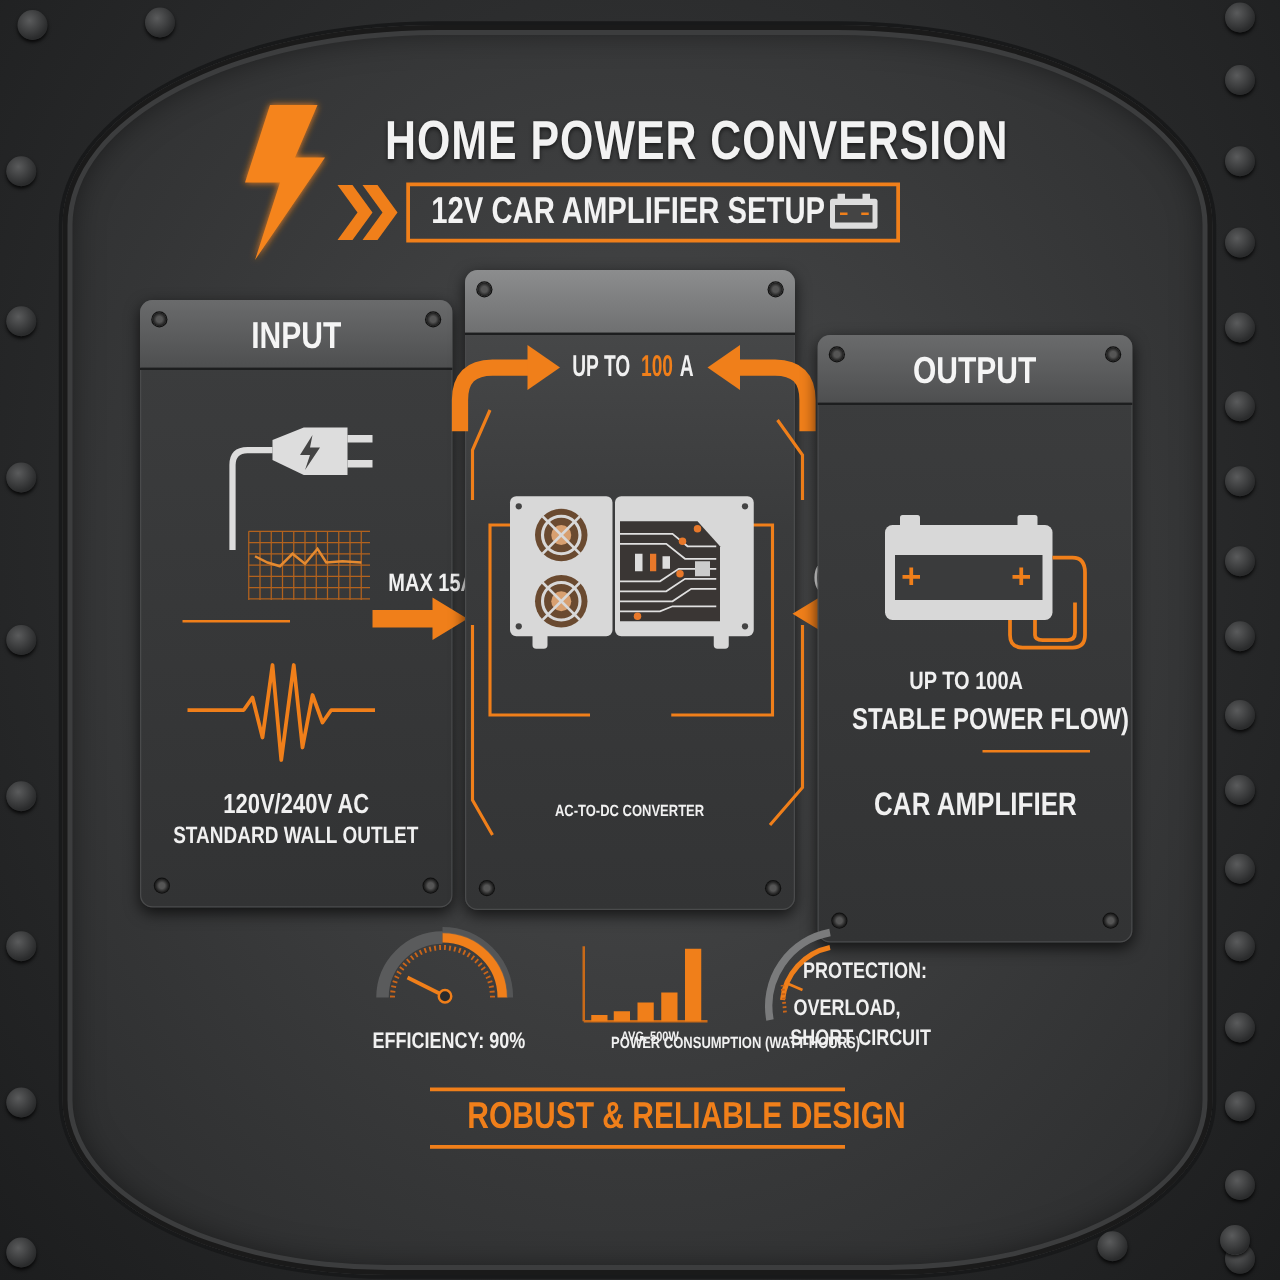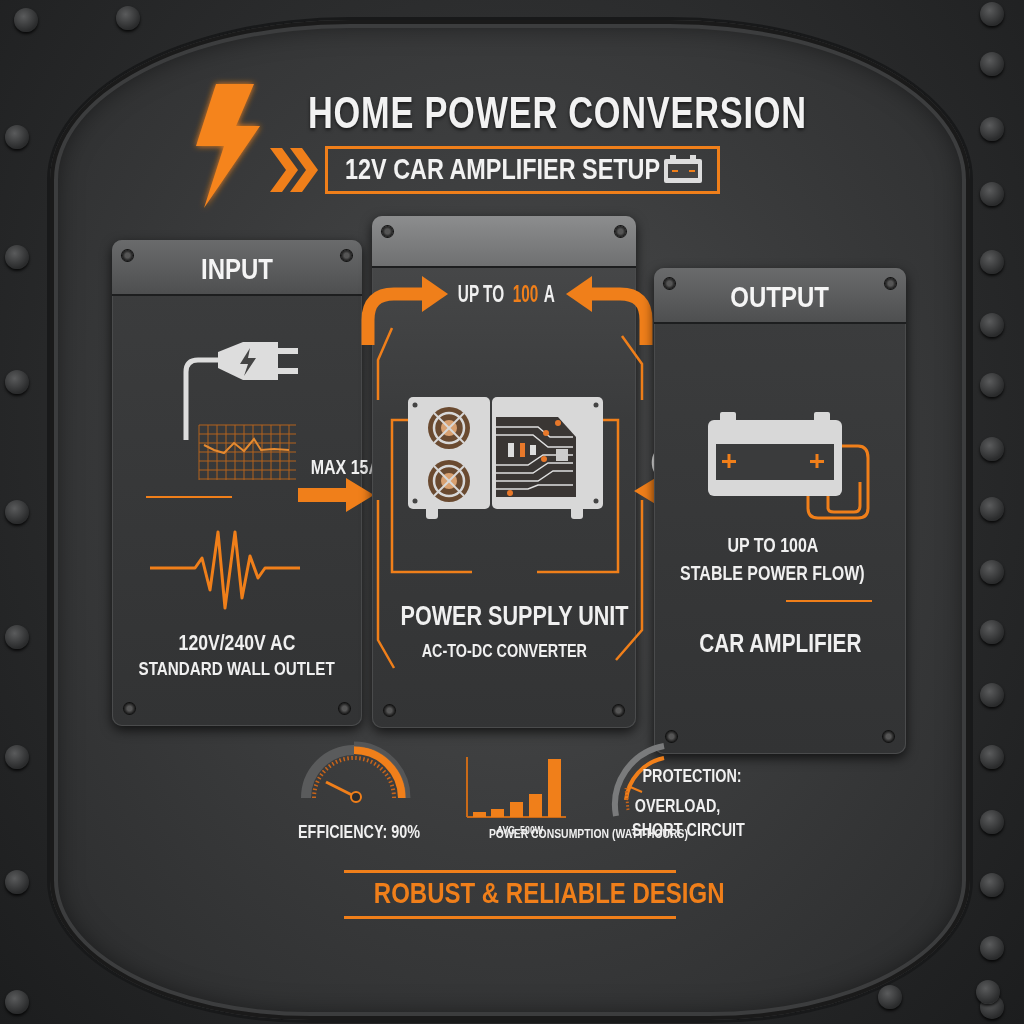--- a/index.html
+++ b/index.html
@@ -144,22 +144,21 @@
 </svg>
 
 <div class="panel" style="left:372px;top:216px;width:264px;height:512px;background:linear-gradient(180deg,#4a4b4c,#3a3b3c 40%,#333435);">
   <div class="panel-head light">
     <div class="screw" style="left:10px;top:10px"></div>
       <div class="screw" style="right:10px;top:10px"></div>
   </div>
   <div class="screw" style="left:12px;bottom:12px"></div>
     <div class="screw" style="right:12px;bottom:12px"></div>
   <div class="txt" style="left:0;right:0;top:64px;font-size:24px;"><span><span>UP TO </span><span class="orange">100</span><span>A</span></span></div>
-  <div class="txt" style="left:0;right:0;top:385px;font-size:27px;"><span>POWER SUPPLY UNIT</span></div>
-  <div class="txt" style="left:0;right:0;top:425px;font-size:18px;"><span>AC-TO-DC CONVERTER</span></div>
+  <div class="txt" style="left:0;right:0;top:425px;font-size:13px;"><span>AC-TO-DC CONVERTER</span></div>
 </div>
 
 <svg style="position:absolute;left:0;top:0" width="1024" height="1024" viewBox="0 0 1024 1024">
   <path d="M368 345 L368 320 Q368 294 394 294 L428 294" stroke="#f07f1a" stroke-width="13" fill="none"></path>
   <polygon points="422,276 448,294 422,312" fill="#f07f1a"></polygon>
   <path d="M646 345 L646 320 Q646 294 620 294 L586 294" stroke="#f07f1a" stroke-width="13" fill="none"></path>
   <polygon points="592,276 566,294 592,312" fill="#f07f1a"></polygon>
   <polyline points="392,328 378,360 378,400" stroke="#f07f1a" stroke-width="2.5" fill="none"></polyline>
   <polyline points="622,336 642,364 642,400" stroke="#f07f1a" stroke-width="2.5" fill="none"></polyline>
   <polyline points="378,500 378,640 394,668" stroke="#f07f1a" stroke-width="2.5" fill="none"></polyline>
@@ -231,21 +230,21 @@
     <rect x="0" y="8" width="134" height="76" rx="6" fill="#d8d8d8"></rect>
     <rect x="8" y="32" width="118" height="36" fill="#3a3b3c"></rect>
     <rect x="14" y="48" width="14" height="3" fill="#f07f1a"></rect>
       <rect x="19.5" y="42" width="3" height="14" fill="#f07f1a"></rect>
     <rect x="102" y="48" width="14" height="3" fill="#f07f1a"></rect>
       <rect x="107.5" y="42" width="3" height="14" fill="#f07f1a"></rect>
     <path d="M134 34 L150 34 Q160 34 160 46 L160 96 Q160 106 150 106 L110 106 Q100 106 100 96 L100 84" stroke="#f07f1a" stroke-width="3" fill="none"></path>
     <path d="M120 84 L120 96 Q120 100 126 100 L146 100 Q152 100 152 94 L152 70" stroke="#f07f1a" stroke-width="3" fill="none"></path>
   </svg>
   <div class="txt" style="left:0;right:14px;top:266px;font-size:20px;"><span>UP TO 100A</span></div>
-  <div class="txt" style="left:0;right:16px;top:294px;font-size:20px;"><span>STABLE POWER FLOW)</span></div>
+  <div class="txt" style="left:0;right:16px;top:294px;font-size:24px;"><span>STABLE POWER FLOW)</span></div>
   <div style="position:absolute;left:132px;top:332px;width:86px;height:2px;background:#f07f1a"></div>
   <div class="txt" style="left:0;right:0;top:360px;font-size:26px;"><span>CAR AMPLIFIER</span></div>
 </div>
 
 <svg style="position:absolute;left:298px;top:740px" width="112" height="80" viewBox="0 0 112 80">
   <path d="M8 76 A48 48 0 0 1 56 28" stroke="#5a5b5c" stroke-width="10" fill="none" transform="translate(0,-18)"></path>
   <path d="M56 10 A48 48 0 0 1 104 58" stroke="#f07f1a" stroke-width="8" fill="none"></path>
   <path d="M56 4 A54 54 0 0 1 110 58" stroke="#5a5b5c" stroke-width="5" fill="none" opacity=".8"></path>
   <path d="M16 58 A40 40 0 0 1 96 58" stroke="#c9651a" stroke-width="4" stroke-dasharray="1.5 2.5" fill="none"></path>
   <line x1="28" y1="42" x2="56" y2="56" stroke="#f07f1a" stroke-width="3"></line>

